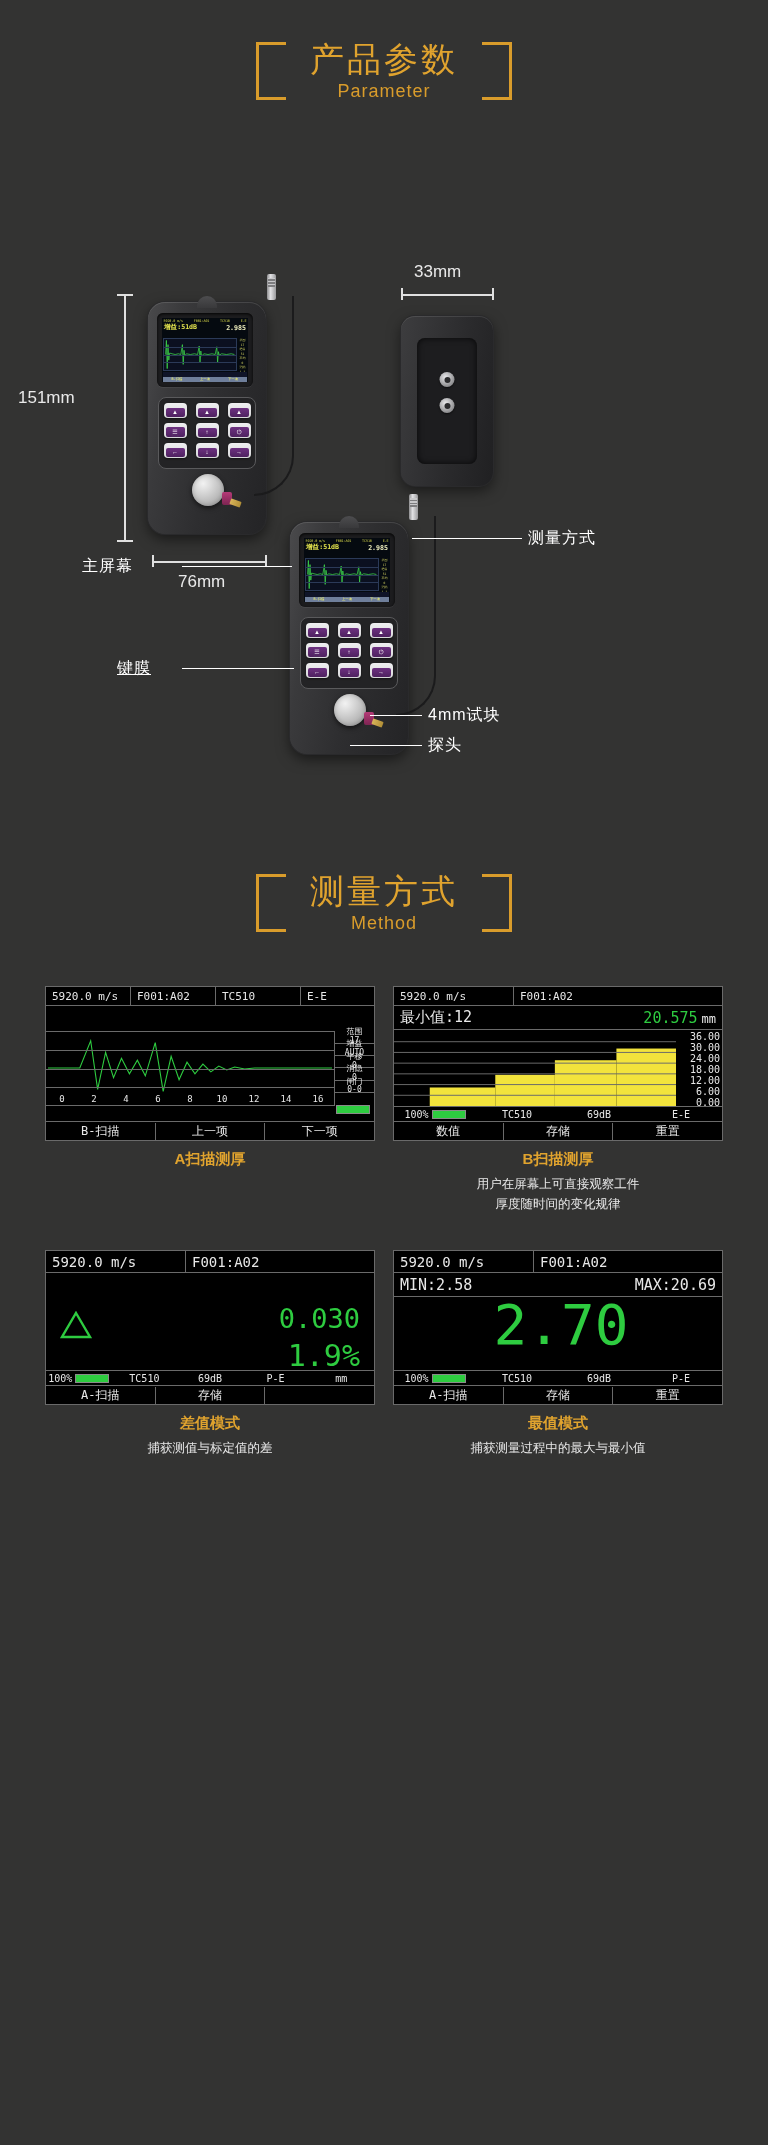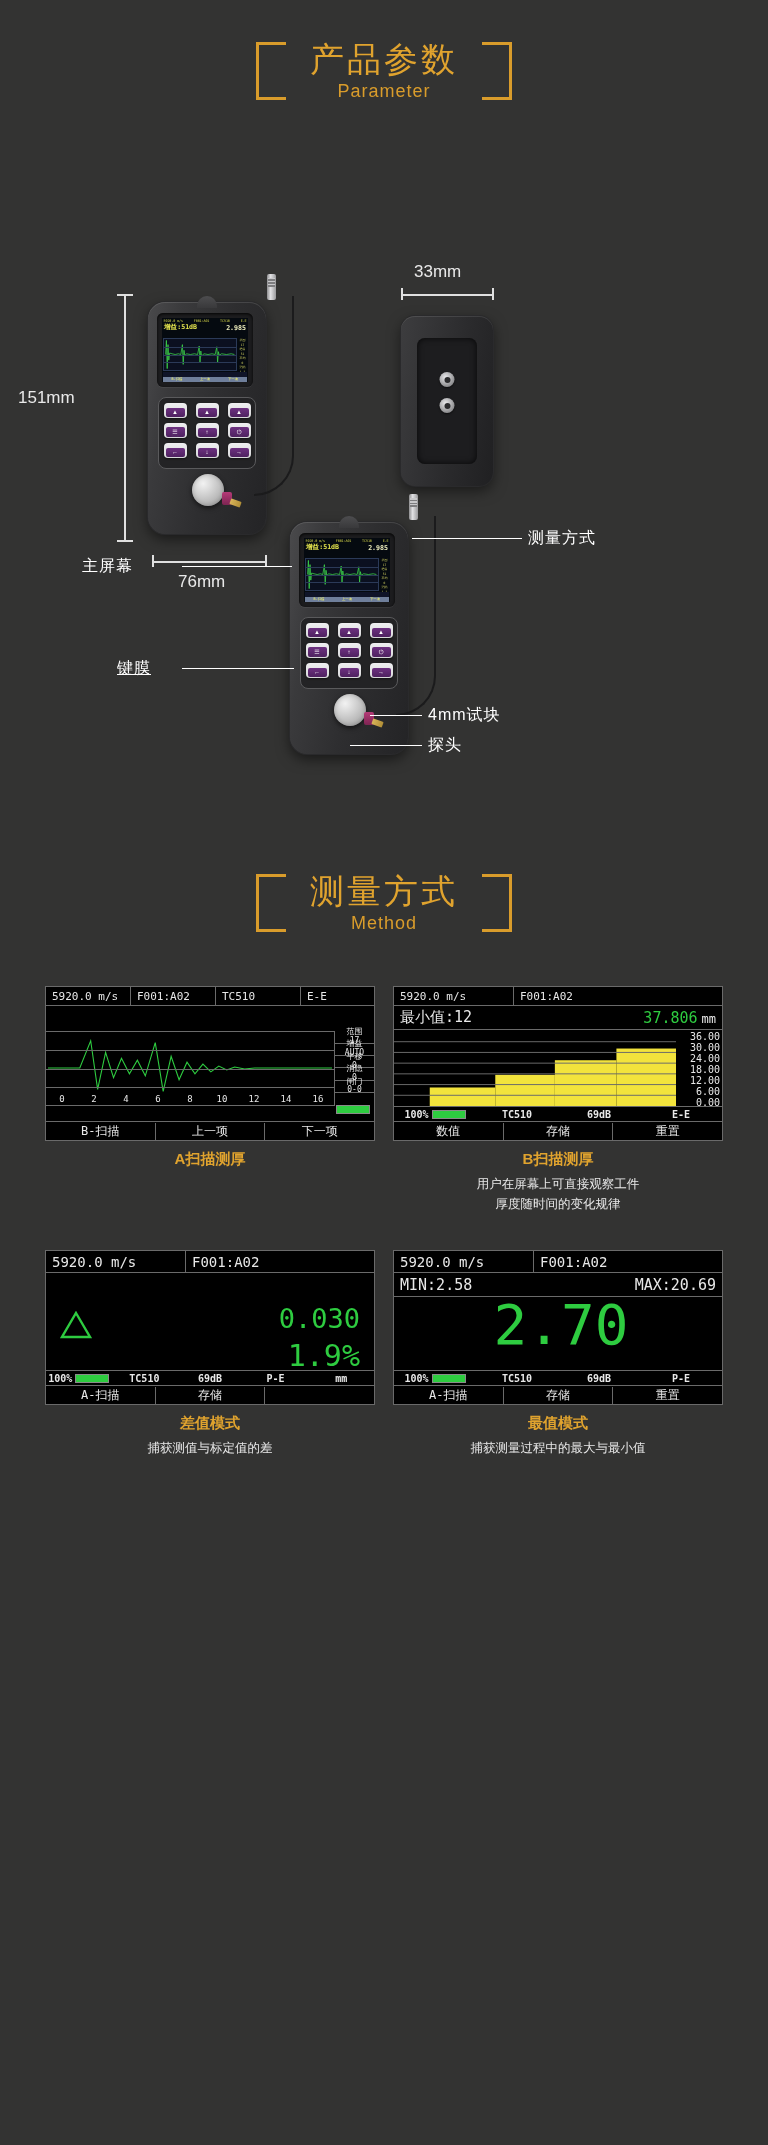--- a/index.html
+++ b/index.html
@@ -214,21 +214,21 @@
   .mscreen .hdr div { padding:0 6px; height:100%; display:flex; align-items:center; }
   .mscreen .hdr .c { border-right:1px solid #6a6a6a; }
   .mscreen .sub {
     display:flex; justify-content:space-between; align-items:center;
     height:24px; padding:0 6px; border-bottom:1px solid #6a6a6a; font-size:15px;
   }
   .mscreen .sub .g { color:#2ecc40; }
   .mscreen .unit { color:#e8e8e8; font-size:12px; margin-left:4px; }
   .mscreen .footer {
     position:absolute; left:0; right:0; bottom:19px; height:15px;
-    display:flex; align-items:center; font-size:10px; border-top:1px solid #6a6a6a;font-weight:bold;
+    display:flex; align-items:center; font-size:10px; border-top:1px solid #6a6a6a;
   }
   .mscreen .footer div { flex:1; text-align:center; }
   .mscreen .menu {
     position:absolute; left:0; right:0; bottom:0; height:19px;
     display:flex; align-items:center; font-size:12px; border-top:1px solid #6a6a6a;
   }
   .mscreen .menu div { flex:1; text-align:center; border-right:1px solid #6a6a6a; }
   .mscreen .menu div:last-child { border-right:none; }
   .battery {
     display:inline-block; width:34px; height:9px; background:#2ecc40;
@@ -583,21 +583,21 @@
 
       <div class="shot">
         <div class="mscreen">
           <div class="hdr">
             <div class="c" style="width:120px">5920.0 m/s</div>
             <div style="flex:1">F001:A02</div>
           </div>
           <div class="sub">
             <span>最小值:12</span>
             <span>
-              <span class="g">37.806</span><span class="unit">mm</span>
+              <span class="g">20.575</span><span class="unit">mm</span>
             </span>
           </div>
 
           <div class="bscan-wrap">
             <svg width="100%" height="100%" viewBox="0 0 284 77" preserveAspectRatio="none">
               <rect x="0" y="0" width="284" height="77" fill="#000"></rect>
               <rect x="36" y="58" width="66" height="19" fill="#f2e33c"></rect>
               <rect x="102" y="45" width="60" height="32" fill="#f2e33c"></rect>
               <rect x="162" y="30" width="62" height="47" fill="#f2e33c"></rect>
               <rect x="224" y="18" width="60" height="59" fill="#f2e33c"></rect>

